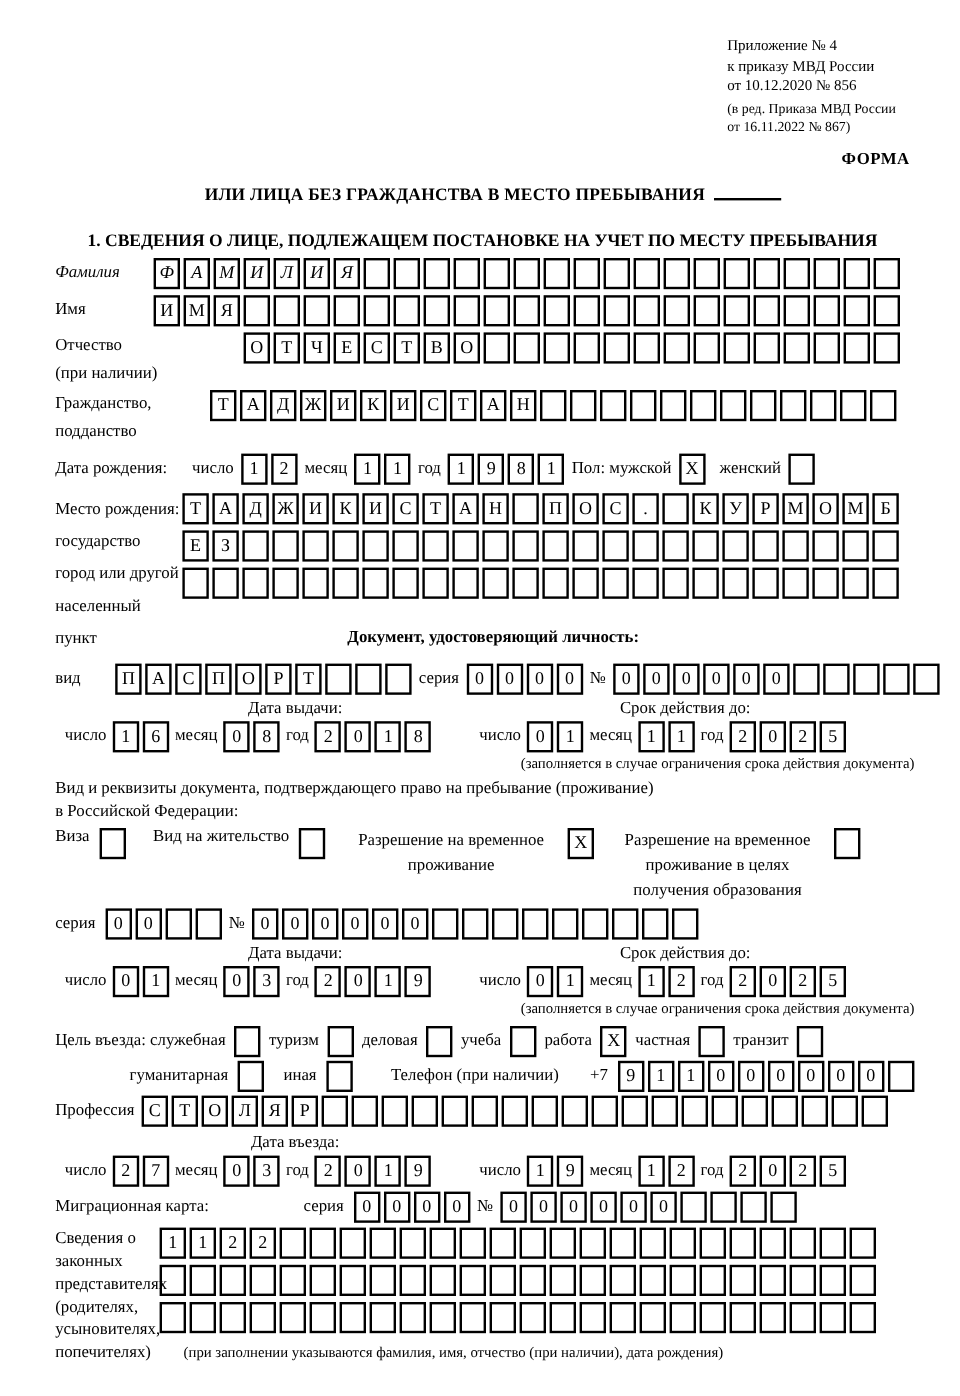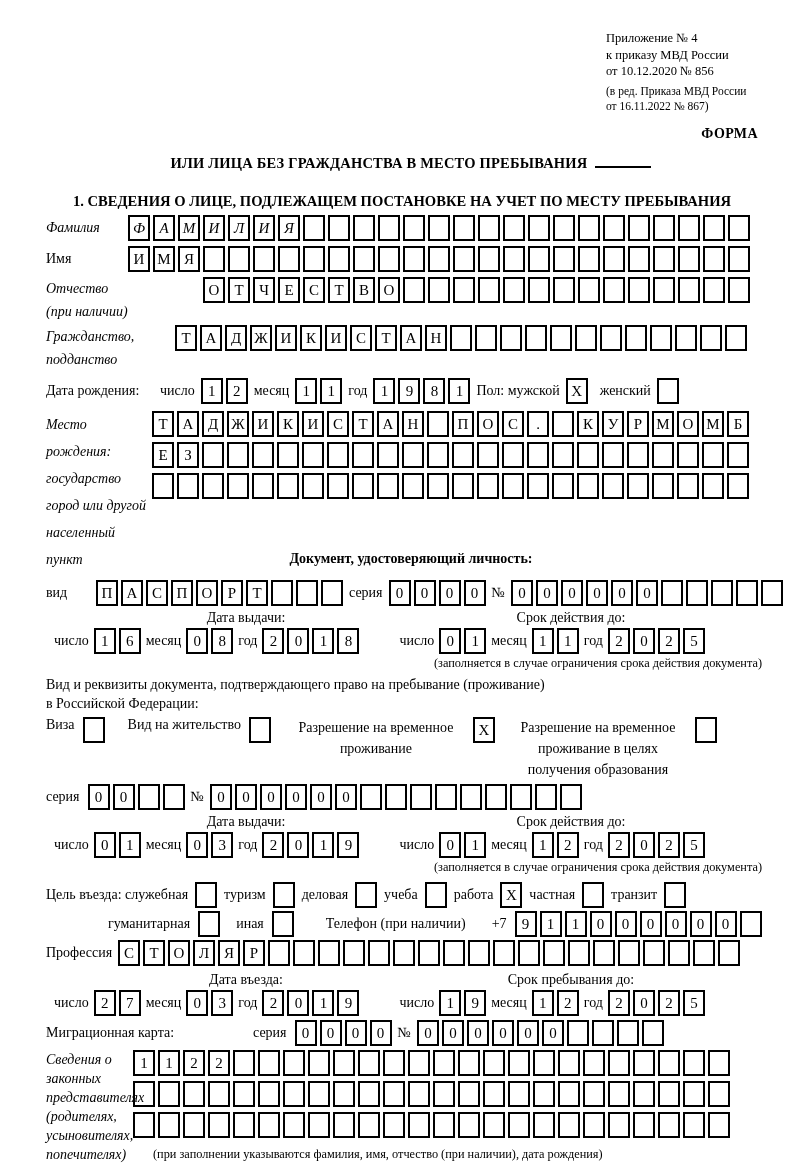--- a/index.html
+++ b/index.html
@@ -20,21 +20,21 @@
   .frow{display:flex;align-items:center;margin-top:5px;}
   .flabel{flex-shrink:0;}
   .inlabel{flex-shrink:0;margin:0 6px;}
   .cells{display:flex;gap:3px;flex-shrink:0;}
   .cell{width:22px;height:26px;border:2px solid #000;box-sizing:border-box;
         display:flex;align-items:center;justify-content:center;font-size:15px;flex-shrink:0;}
   .checkbox{width:22px;height:26px;border:2px solid #000;box-sizing:border-box;
         display:inline-flex;align-items:center;justify-content:center;font-size:15px;flex-shrink:0;}
   
   .group{display:flex;margin-top:5px;align-items:flex-start;}
-  .glabels{flex-shrink:0;line-height:23px;font-style:italic;}
+  .glabels{flex-shrink:0;line-height:23px;}
   .glabels.tall{line-height:27px;}
   .glabels.rep{line-height:19px;}
   .grows{display:flex;flex-direction:column;gap:5px;}
   .w82{width:82px;} .w157{width:157px;} .w129{width:129px;} .w106{width:106px;}
   .w50{width:50px;} .w72{width:72px;} .w87{width:87px;} .w105{width:108px;} .w160{width:163px;}
   .center-bold{font-weight:700;text-align:center;margin-top:2px;}
   
   .dheads{display:flex;margin-top:4px;}
   .dh1{width:400px;text-align:center;}
   .dh2{width:250px;text-align:center;}
@@ -564,21 +564,20 @@
         <div class="cell"></div>
         <div class="cell"></div>
         <div class="cell"></div>
         <div class="cell"></div>
         <div class="cell"></div>
       </div>
   </div>
 
   <div class="dheads" style="margin-top:6px;">
     <div class="dh1">Дата въезда:</div>
-    <div class="dh2">Срок пребывания до:</div>
   </div>
   <div class="drow">
     <div class="dgroup" style="margin-left:8px;">
       <span>число</span>
       <span class="cells">
           <div class="cell">2</div>
           <div class="cell">7</div>
         </span>
       <span>месяц</span>
       <span class="cells">

